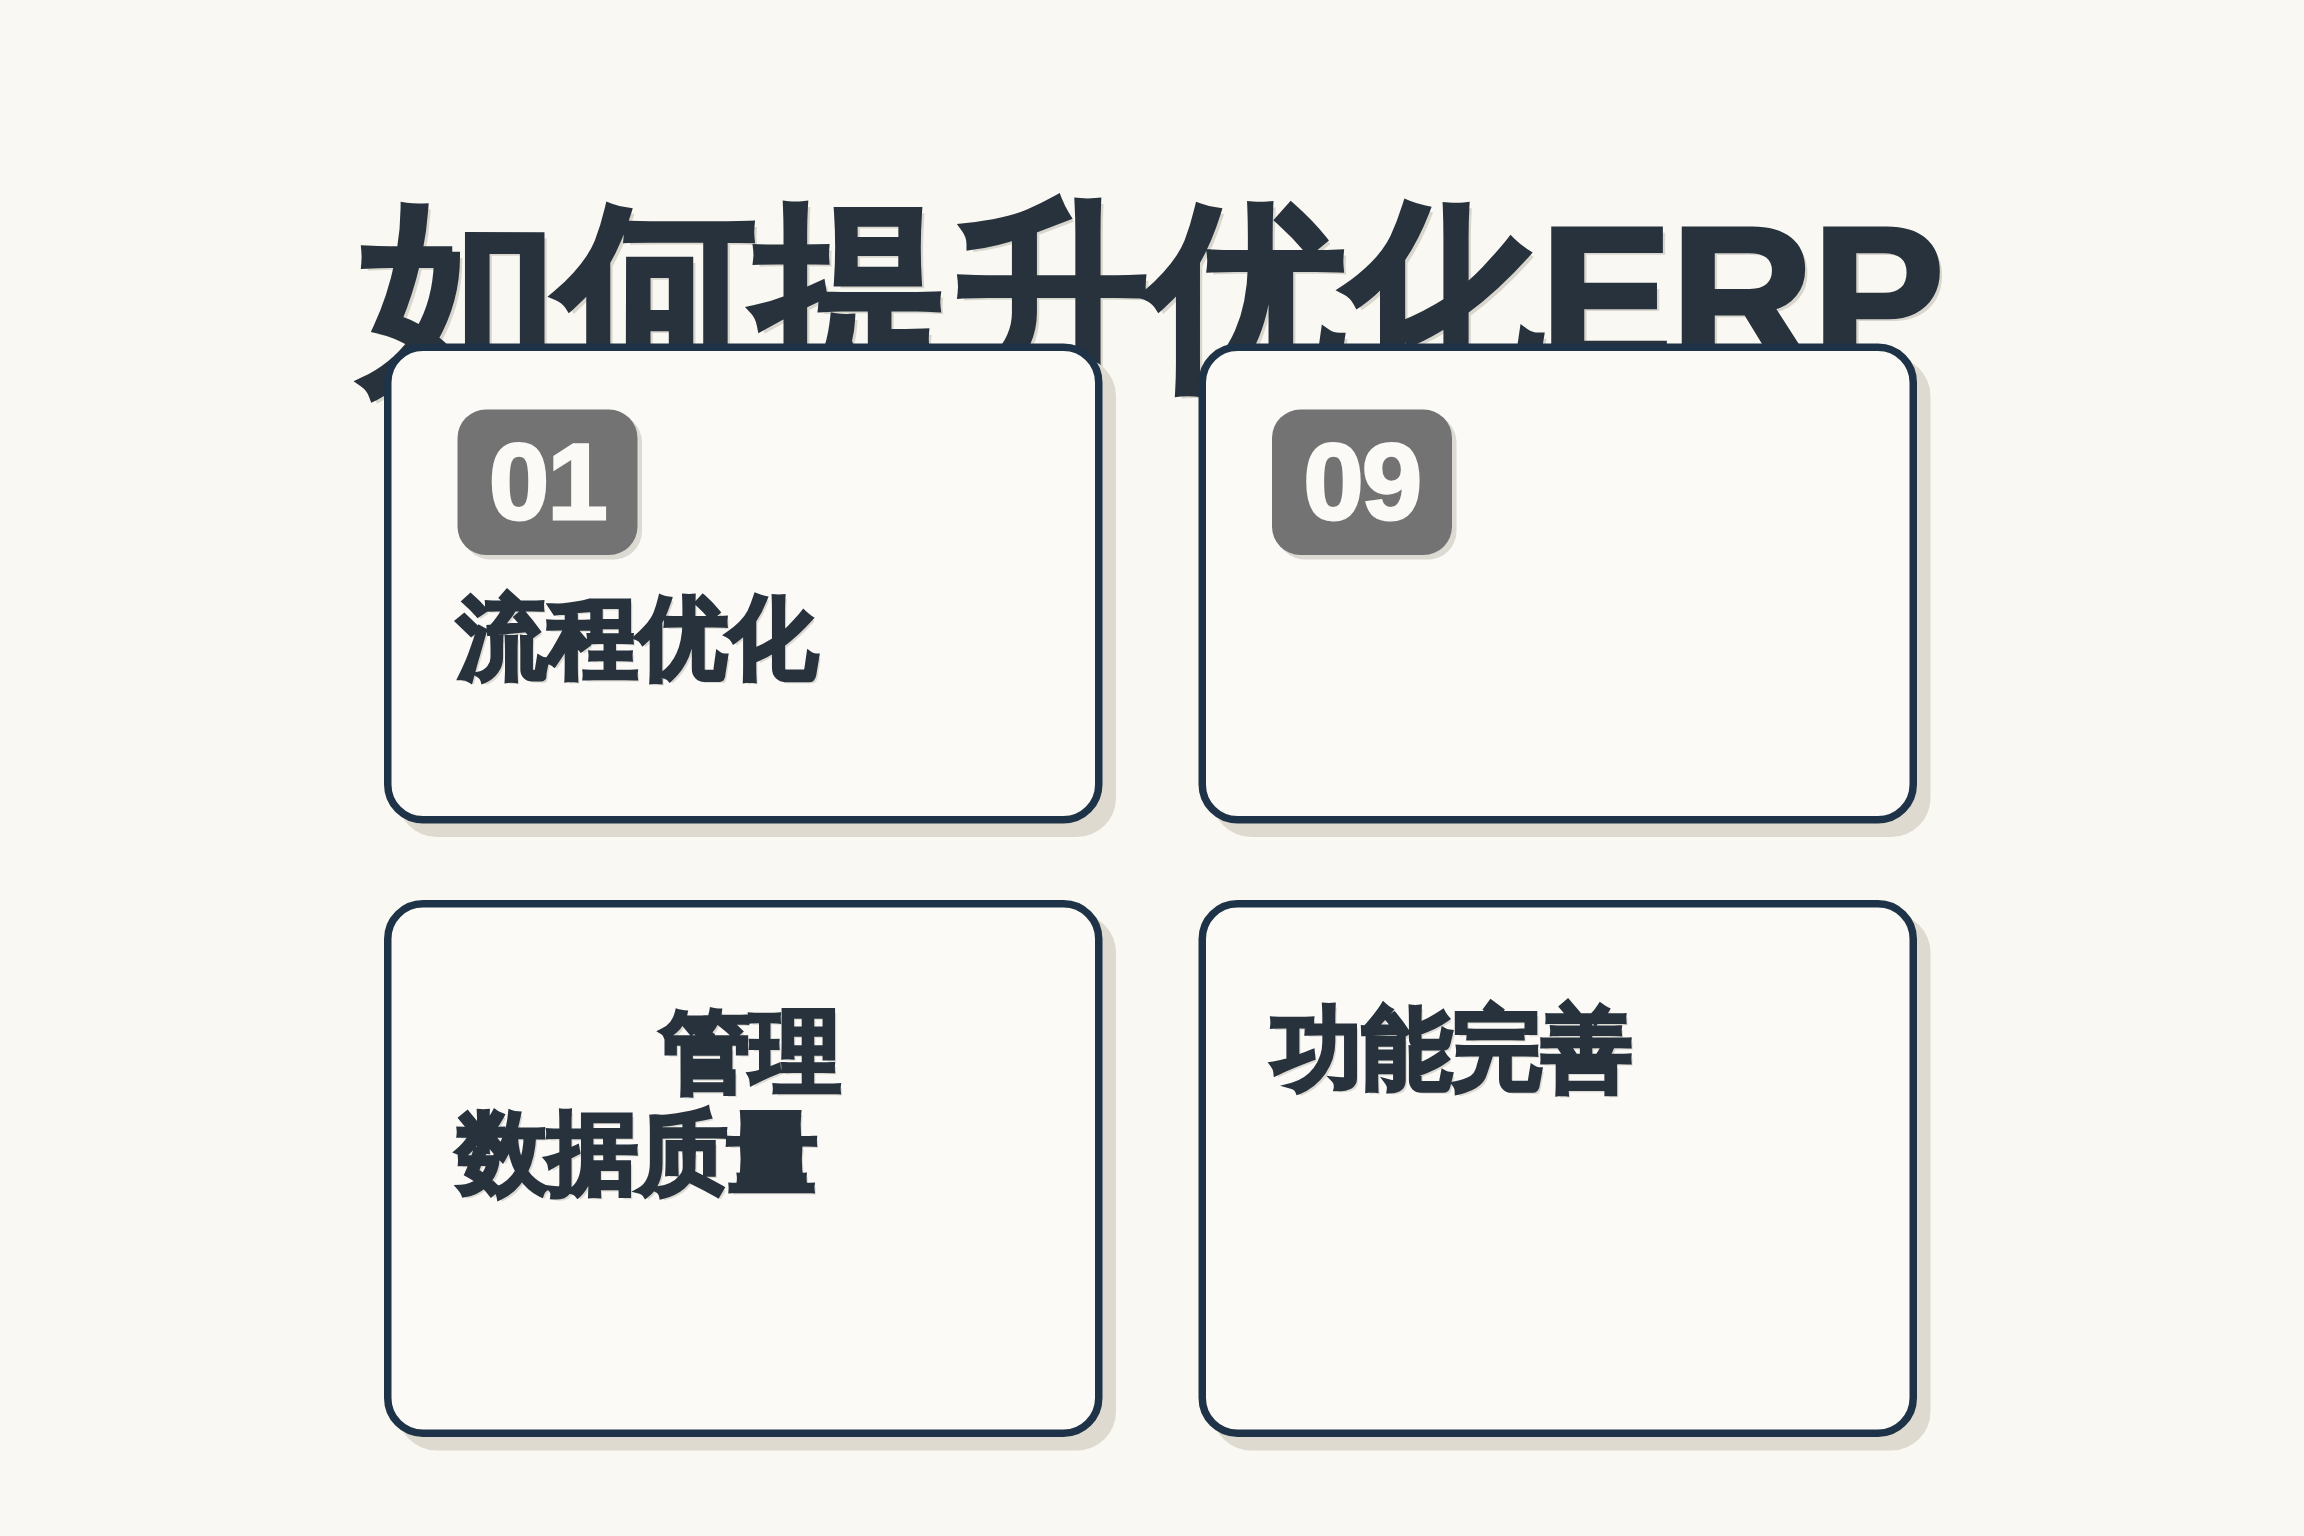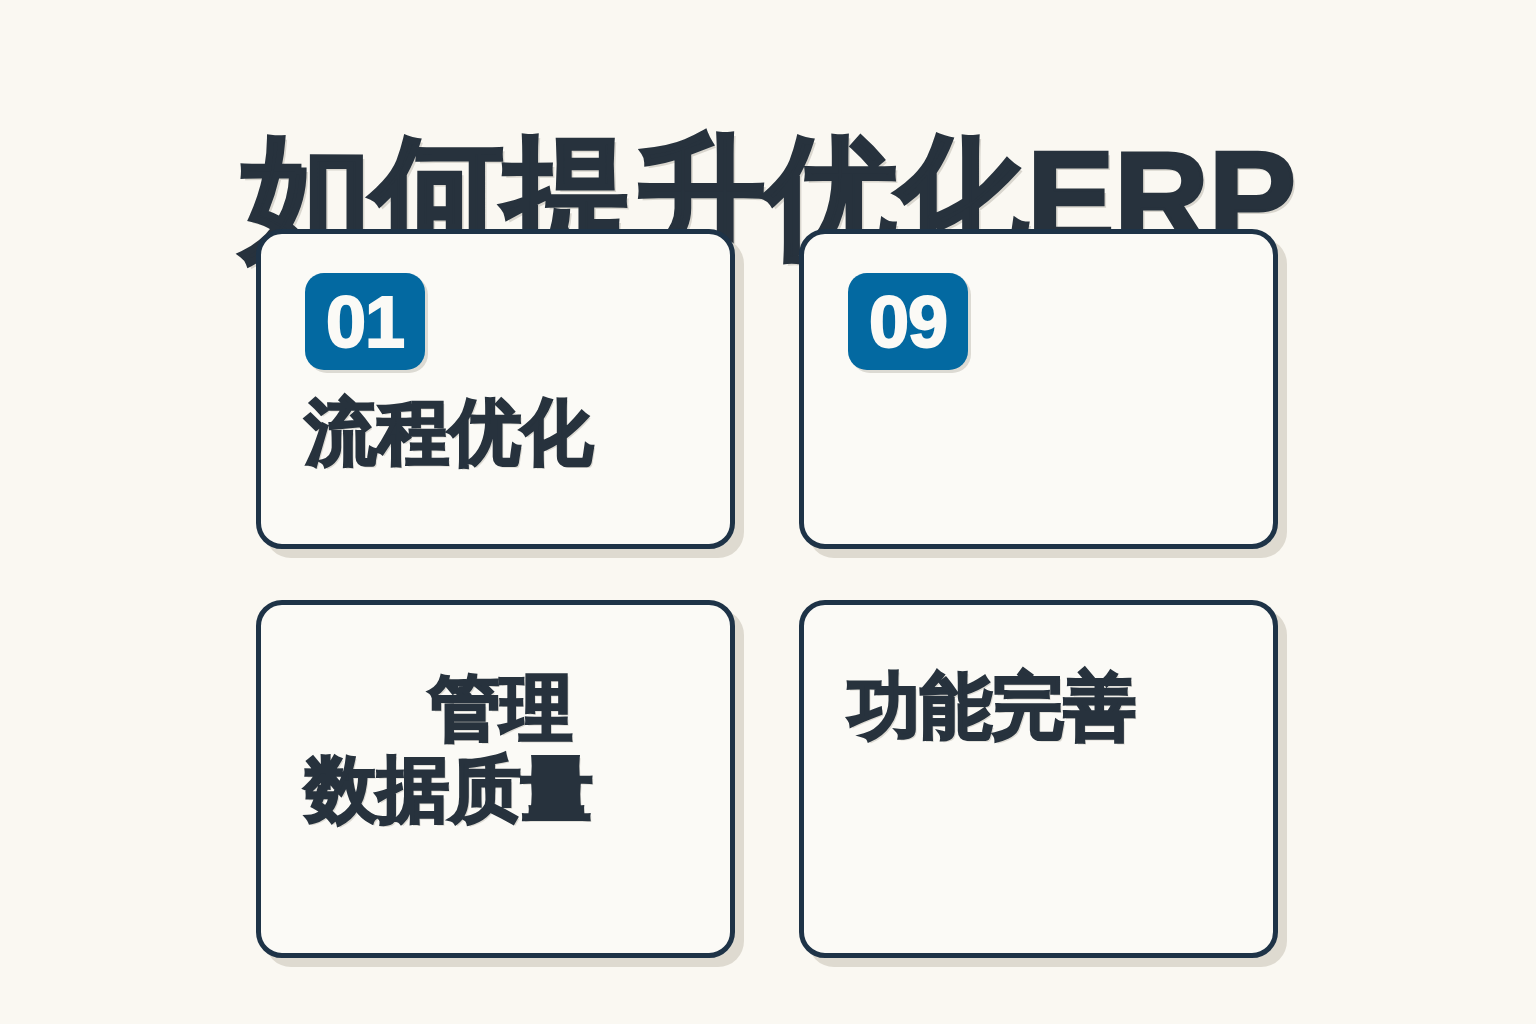--- a/index.html
+++ b/index.html
@@ -61,41 +61,41 @@
     border: 5px solid #1e3347;
     border-radius: 26px;
     box-shadow: 9px 9px 0 0 #dedad0;
     padding: 39px 0 0 44px;
   }
 
   .badge {
     box-sizing: border-box;
     width: 120px;
     height: 97px;
-    background: #0369a1;
+    background: #737373;
     border-radius: 19px;
     display: flex;
     align-items: center;
     justify-content: center;
     box-shadow: 3px 3px 0 rgba(190,186,176,0.5);
   }
 
   .badge-number {
     color: #fbfaf6;
     font-size: 72px;
     font-weight: 700;
     line-height: 1;
     letter-spacing: -1px;
     -webkit-text-stroke: 2px #fbfaf6;
   }
 
   .card-title {
     margin-top: 22px;
     padding-right: 34px;
-    font-size: 72px;
+    font-size: 60px;
     line-height: 1.12;
     font-weight: 700;
     color: #27323d;
     letter-spacing: 0px;
     text-shadow: 2px 2px 0 rgba(190,186,176,0.5);
     -webkit-text-stroke: 2.5px #27323d;
     text-align: center;
   }
 
   .card-title.two-line {

